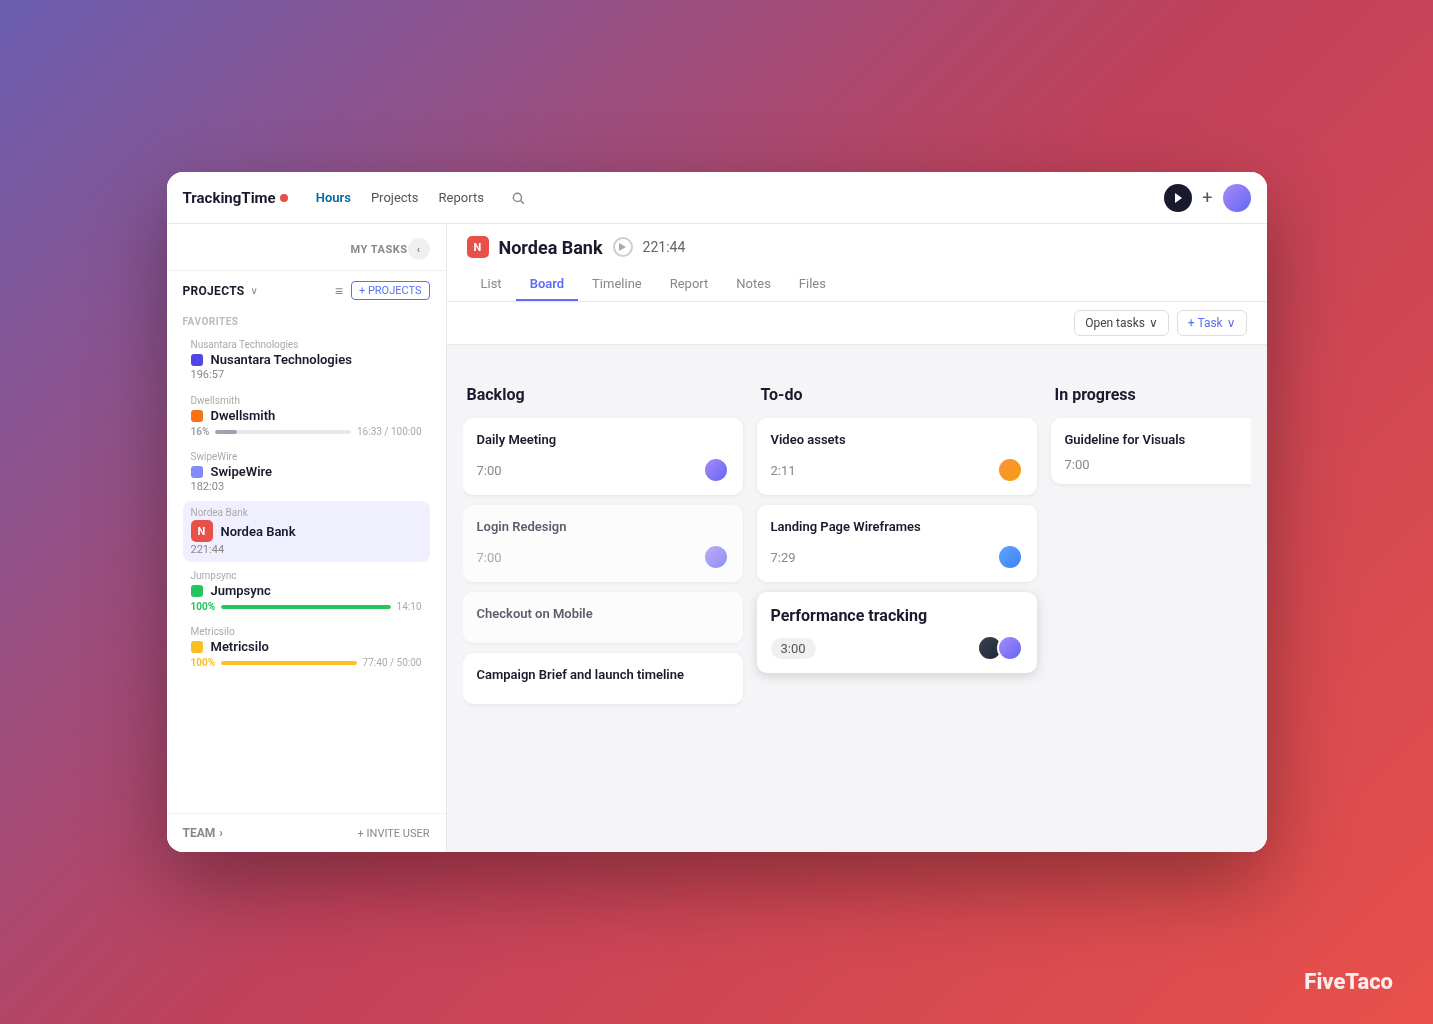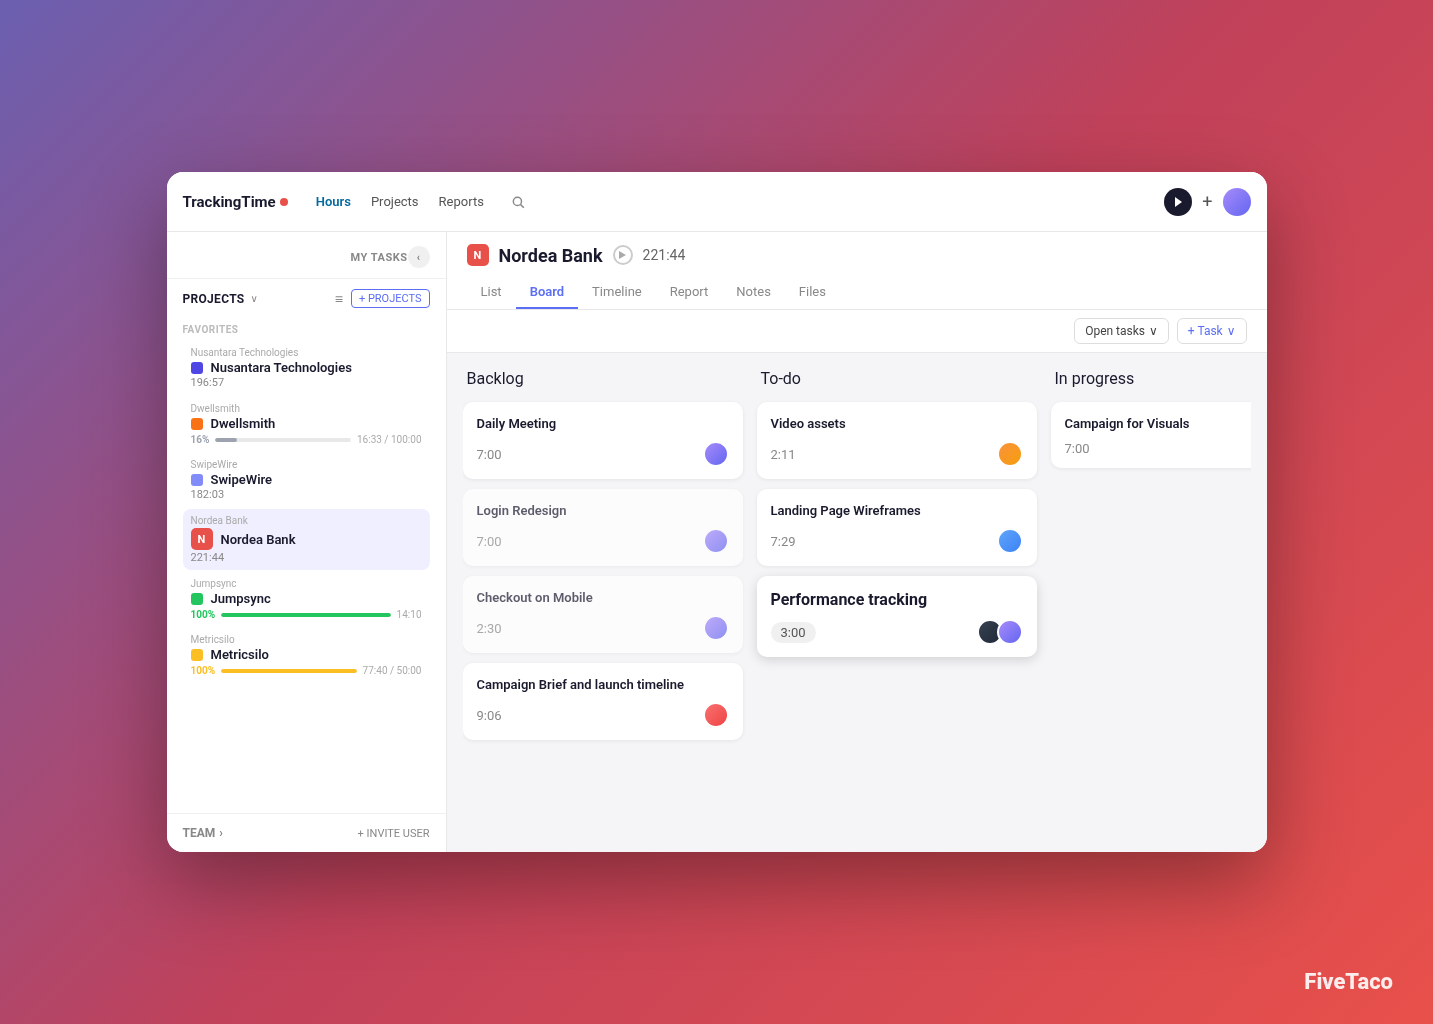--- a/index.html
+++ b/index.html
@@ -18,21 +18,21 @@
       height: 680px;
       background: #f5f5f7;
       border-radius: 16px;
       box-shadow: 0 30px 80px rgba(0,0,0,0.35);
       display: flex;
       flex-direction: column;
       overflow: hidden;
     }
     
     .top-nav {
-      height: 60px;
+      height: 52px;
       background: #fff;
       display: flex;
       align-items: center;
       padding: 0 16px;
       border-bottom: 1px solid #e8e8e8;
       flex-shrink: 0;
       gap: 20px;
     }
     .logo {
       display: flex;
@@ -378,23 +378,24 @@
     }
     .board-column {
       width: 280px;
       flex-shrink: 0;
       display: flex;
       flex-direction: column;
       gap: 10px;
     }
     .column-title {
       font-size: 16px;
-      font-weight: 400;
+      font-weight: 700;
       color: #1a1a2e;
       padding: 0 4px 4px;
+      margin-top: 24px;
     }
     .task-card {
       background: #fff;
       border-radius: 10px;
       padding: 14px 14px 12px;
       box-shadow: 0 1px 4px rgba(0,0,0,0.07);
       cursor: pointer;
     }
     .task-card.highlighted {
       background: #fff;
@@ -656,36 +657,24 @@
               <div class="task-bottom">
                 <span class="task-time">7:00</span>
                 <div class="avatar-group">
                   <div class="avatar-sm avatar-purple"></div>
                 </div>
               </div>
             </div>
 
             <div class="task-card" style="opacity:0.7;">
               <div class="task-name">Checkout on Mobile</div>
-              <div class="task-bottom">
-                <span class="task-time">2:30</span>
-                <div class="avatar-group">
-                  <div class="avatar-sm avatar-purple"></div>
-                </div>
-              </div>
             </div>
 
             <div class="task-card">
               <div class="task-name">Campaign Brief and launch timeline</div>
-              <div class="task-bottom">
-                <span class="task-time">9:06</span>
-                <div class="avatar-group">
-                  <div class="avatar-sm avatar-red"></div>
-                </div>
-              </div>
             </div>
           </div>
 
           <div class="board-column">
             <div class="column-title">To-do</div>
 
             <div class="task-card">
               <div class="task-name">Video assets</div>
               <div class="task-bottom">
                 <span class="task-time">2:11</span>
@@ -714,21 +703,21 @@
                   <div class="avatar-sm avatar-purple"></div>
                 </div>
               </div>
             </div>
           </div>
 
           <div class="board-column">
             <div class="column-title">In progress</div>
 
             <div class="task-card">
-              <div class="task-name">Campaign for Visuals</div>
+              <div class="task-name">Guideline for Visuals</div>
               <div class="task-bottom">
                 <span class="task-time">7:00</span>
                 <div class="avatar-group"></div>
               </div>
             </div>
           </div>
 
         </div>
       </div>
     </main>

